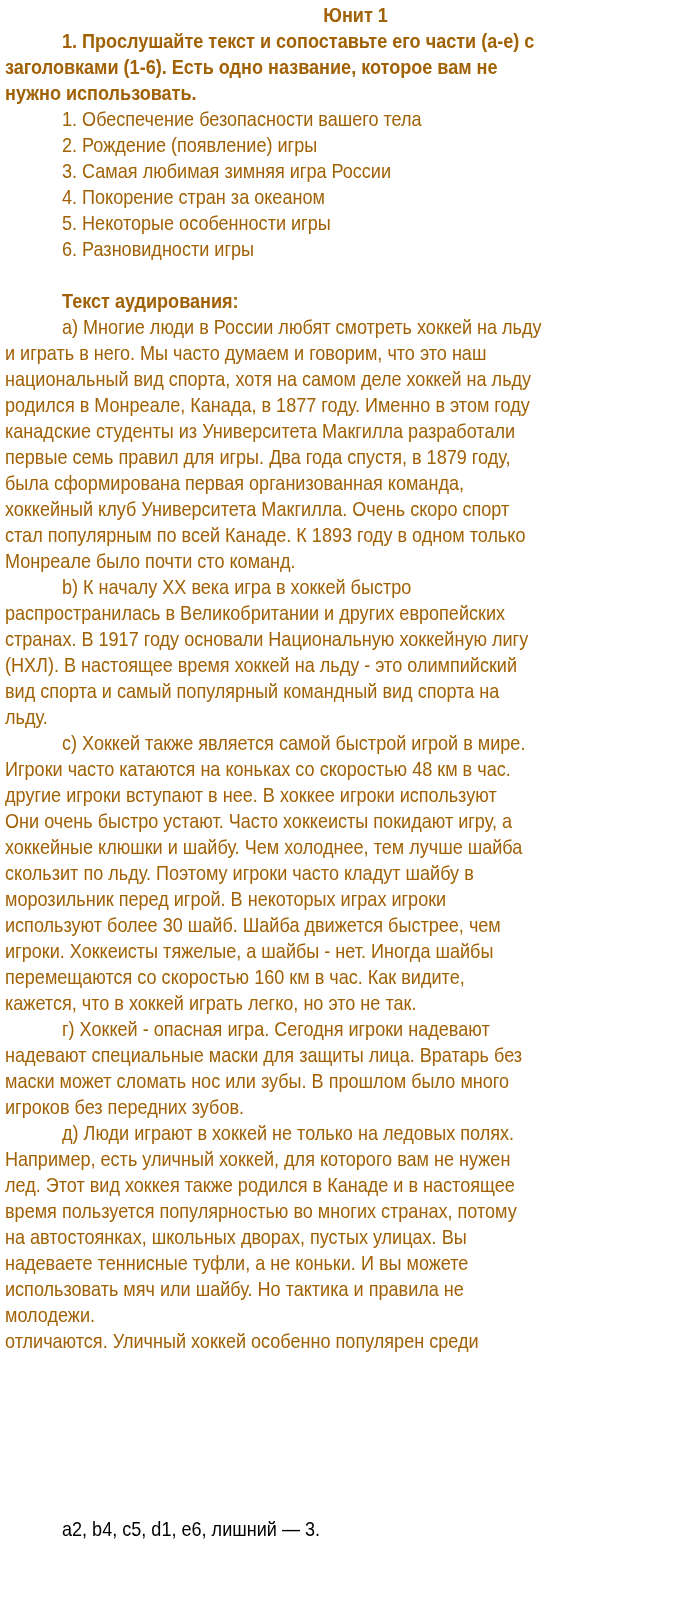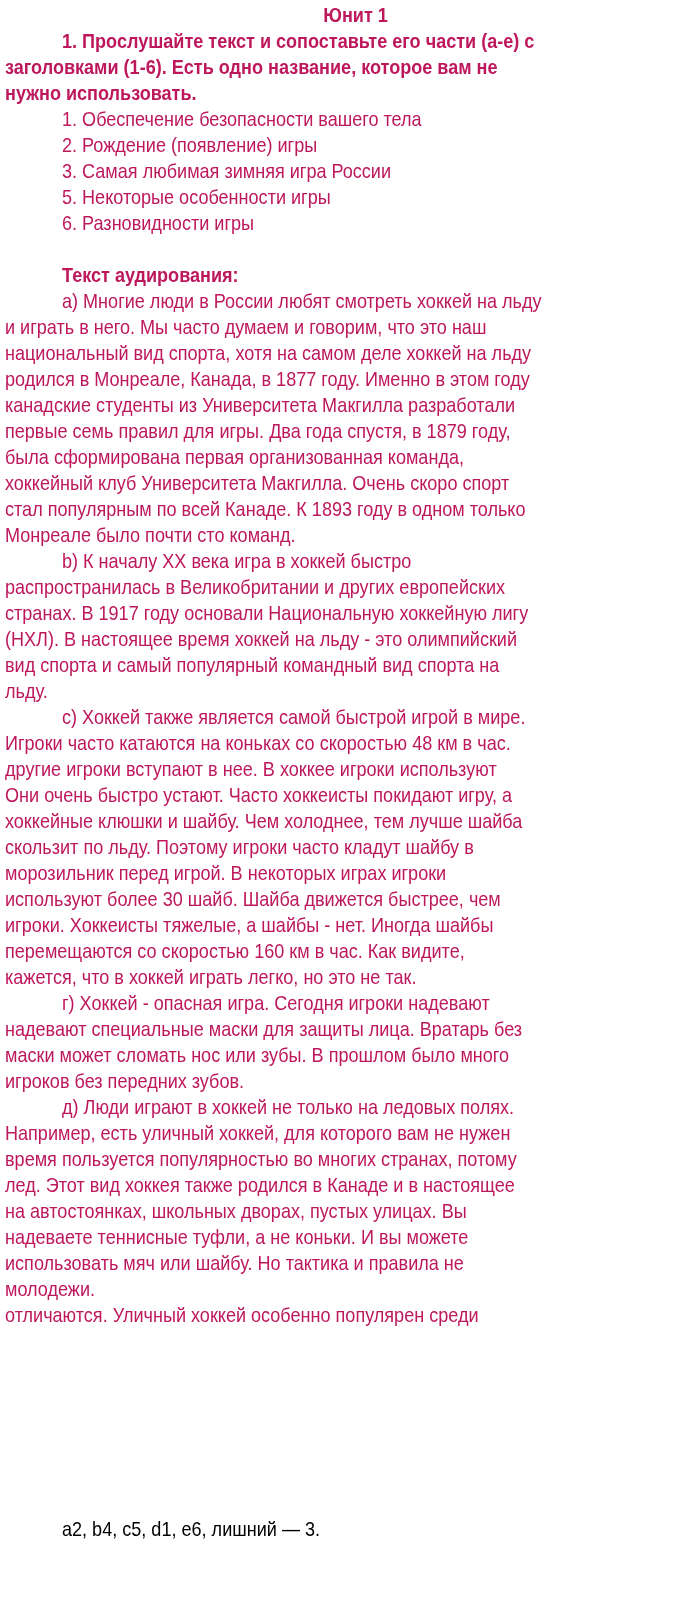--- a/index.html
+++ b/index.html
@@ -1,20 +1,20 @@
 <!DOCTYPE html>
 <html><head>
 <meta charset="utf-8">
 <style>
   html, body { margin: 0; padding: 0; background: #ffffff; }
   body { width: 692px; height: 1620px; overflow: hidden; position: relative; }
   .page {
     position: absolute; left: 5px; top: 2px; width: 682px;
     font-family: "Liberation Sans", sans-serif;
-    font-size: 21px; line-height: 26px; color: #be185d;
+    font-size: 21px; line-height: 26px; color: #a16207;
   }
   .narrow { display: inline-block; transform-origin: left top; }
   .line { white-space: nowrap; height: 26px; overflow: visible; }
   .title { text-align: center; font-weight: bold; padding-left: 20px; }
   .bold { font-weight: bold; }
   .ind { padding-left: 57px; }
   .blank { height: 26px; }
   .answer { position: absolute; left: 62px; top: 1516px; font-family: "Liberation Sans", sans-serif; font-size: 21px; line-height: 26px; }
 </style>
 </head>
@@ -23,20 +23,21 @@
 <div class="page">
   <div class="line title"><span class="narrow" style="transform: scaleX(0.86); transform-origin: center top;">Юнит 1</span></div>
 
   <div class="line bold ind"><span class="narrow" style="transform: scaleX(0.86);">1. Прослушайте текст и сопоставьте его части (a-e) с</span></div>
   <div class="line bold"><span class="narrow" style="transform: scaleX(0.86);">заголовками (1-6). Есть одно название, которое вам не</span></div>
   <div class="line bold"><span class="narrow" style="transform: scaleX(0.86);">нужно использовать.</span></div>
 
   <div class="line ind"><span class="narrow" style="transform: scaleX(0.86);">1. Обеспечение безопасности вашего тела</span></div>
   <div class="line ind"><span class="narrow" style="transform: scaleX(0.86);">2. Рождение (появление) игры</span></div>
   <div class="line ind"><span class="narrow" style="transform: scaleX(0.86);">3. Самая любимая зимняя игра России</span></div>
+  <div class="line ind"><span class="narrow" style="transform: scaleX(0.86);">4. Покорение стран за океаном</span></div>
   <div class="line ind"><span class="narrow" style="transform: scaleX(0.86);">5. Некоторые особенности игры</span></div>
   <div class="line ind"><span class="narrow" style="transform: scaleX(0.86);">6. Разновидности игры</span></div>
 
   <div class="blank"></div>
 
   <div class="line bold ind"><span class="narrow" style="transform: scaleX(0.86);">Текст аудирования:</span></div>
 
   <div>
     <div class="line ind"><span class="narrow" style="transform: scaleX(0.86);">а) Многие люди в России любят смотреть хоккей на льду</span></div>
     <div class="line"><span class="narrow" style="transform: scaleX(0.86);">и играть в него. Мы часто думаем и говорим, что это наш</span></div>
@@ -76,22 +77,22 @@
   <div>
     <div class="line ind"><span class="narrow" style="transform: scaleX(0.86);">г) Хоккей - опасная игра. Сегодня игроки надевают</span></div>
     <div class="line"><span class="narrow" style="transform: scaleX(0.86);">надевают специальные маски для защиты лица. Вратарь без</span></div>
     <div class="line"><span class="narrow" style="transform: scaleX(0.86);">маски может сломать нос или зубы. В прошлом было много</span></div>
     <div class="line"><span class="narrow" style="transform: scaleX(0.86);">игроков без передних зубов.</span></div>
   </div>
 
   <div>
     <div class="line ind"><span class="narrow" style="transform: scaleX(0.86);">д) Люди играют в хоккей не только на ледовых полях.</span></div>
     <div class="line"><span class="narrow" style="transform: scaleX(0.86);">Например, есть уличный хоккей, для которого вам не нужен</span></div>
+    <div class="line"><span class="narrow" style="transform: scaleX(0.86);">лед. Этот вид хоккея также родился в Канаде и в настоящее</span></div>
     <div class="line"><span class="narrow" style="transform: scaleX(0.86);">время пользуется популярностью во многих странах, потому</span></div>
-    <div class="line"><span class="narrow" style="transform: scaleX(0.86);">лед. Этот вид хоккея также родился в Канаде и в настоящее</span></div>
     <div class="line"><span class="narrow" style="transform: scaleX(0.86);">на автостоянках, школьных дворах, пустых улицах. Вы</span></div>
     <div class="line"><span class="narrow" style="transform: scaleX(0.86);">надеваете теннисные туфли, а не коньки. И вы можете</span></div>
     <div class="line"><span class="narrow" style="transform: scaleX(0.86);">использовать мяч или шайбу. Но тактика и правила не</span></div>
     <div class="line"><span class="narrow" style="transform: scaleX(0.86);">молодежи.</span></div>
     <div class="line"><span class="narrow" style="transform: scaleX(0.86);">отличаются. Уличный хоккей особенно популярен среди</span></div>
   </div>
 </div>
 
 <div class="answer"><span class="narrow" style="transform: scaleX(0.86);">a2, b4, c5, d1, e6, лишний — 3.</span></div>
 

